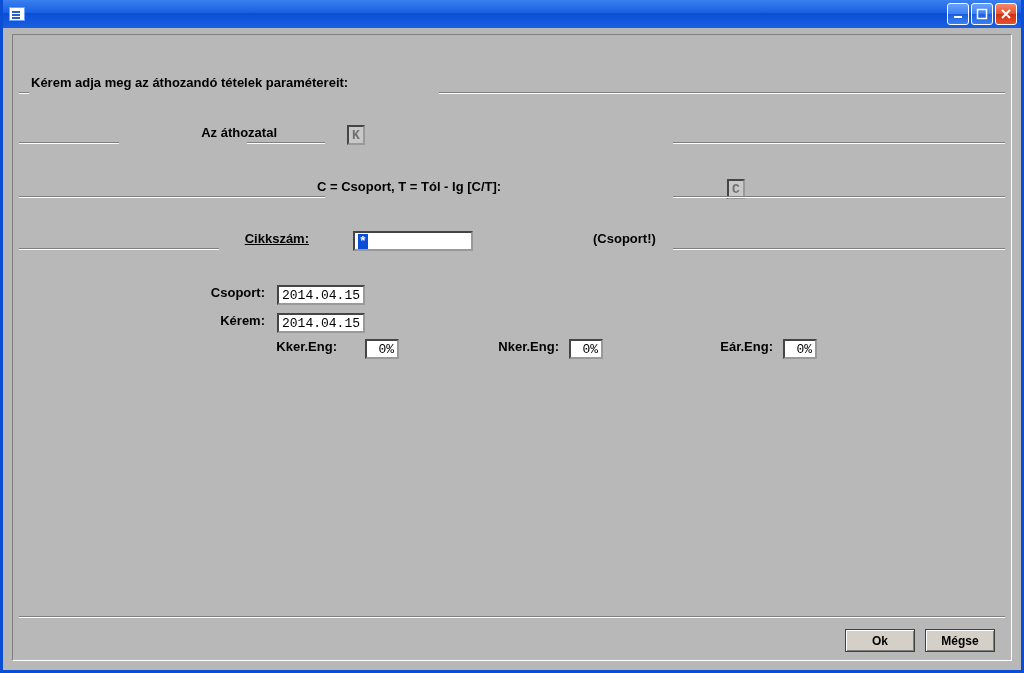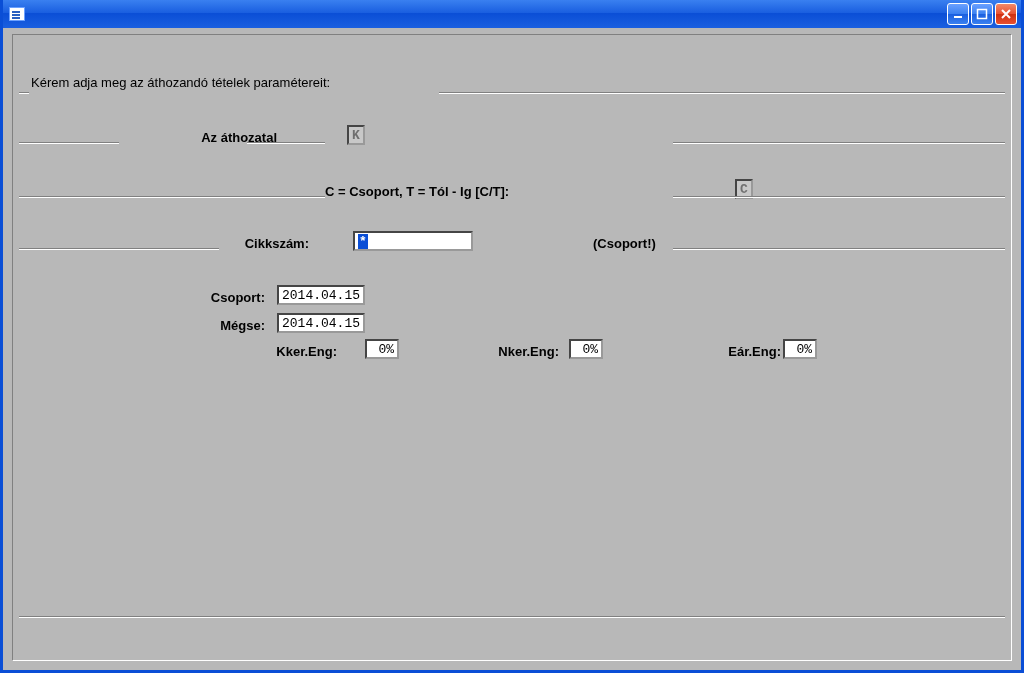--- a/index.html
+++ b/index.html
@@ -73,27 +73,27 @@
     background: #b8b8b8;
     border: 1px solid #808080;
     border-top-color: #808080;
     border-left-color: #808080;
     border-right-color: #fff;
     border-bottom-color: #fff;
     position: relative;
     padding: 40px 20px 10px 20px;
   }
   .heading {
-    font-weight: normal;
+    font-weight: bold;
     position: absolute;
     top: 40px; left: 18px;
   }
   .row {
     display: flex;
-    align-items: flex-end;
+    align-items: flex-start;
     font-weight: bold;
   }
   .row-label { white-space: nowrap; }
   .input-sunken {
     background: #fff;
     border: 2px inset #999;
     font-family: "Courier New", monospace;
     font-size: 13px;
     padding: 1px 3px;
     height: 20px;
@@ -194,58 +194,62 @@
         <span class="lbl-col1">Az áthozatal</span>
         <span style="display:inline-block; width:30px;"></span>
         <span class="input-disabled">K</span>
       </div>
       <div class="seg-under" style="top:107px; left:6px; width:100px;"></div>
       <div class="seg-under" style="top:107px; left:234px; width:78px;"></div>
       <div class="seg-under" style="top:107px; left:660px; right:6px;"></div>
 
       <div class="row r2">
         <span class="lbl-col1"></span>
-        <span class="row-label" style="width:380px; display:inline-block;margin-left:8px;">C = Csoport,    T = Tól - Ig [C/T]:</span>
+        <span class="row-label" style="width:380px; display:inline-block;">C = Csoport,    T = Tól - Ig [C/T]:</span>
         <span style="display:inline-block; width:30px;"></span>
         <span class="input-disabled">C</span>
       </div>
       <div class="seg-under" style="top:161px; left:6px; width:306px;"></div>
       <div class="seg-under" style="top:161px; left:660px; right:6px;"></div>
 
       <div class="row r3">
         <span style="display:inline-block; width:188px;"></span>
-        <span class="row-label" style="width:110px; display:inline-block; text-align:right; padding-right:26px;">Cikkszám:</span>
+        <span class="row-label" style="width:110px; display:inline-block; text-align:right; padding-right:26px;text-decoration:underline;">Cikkszám:</span>
         <span style="display:inline-block; width:18px;"></span>
         <span class="input-sunken" style="width: 120px; display: inline-block; background: rgb(255, 255, 255);"><span class="input-highlight" style="padding: 0px 1px;">*</span></span>
 
         <span style="display:inline-block; width:120px;"></span>
         <span class="row-label">(Csoport!)</span>
       </div>
       <div class="seg-under" style="top:213px; left:6px; width:200px;"></div>
       <div class="seg-under" style="top:213px; left:660px; right:6px;"></div>
 
       <div class="row r4">
         <span class="lbl-col1b">Csoport:</span>
         <input class="input-sunken" style="width: 88px;" value="2014.04.15">
       </div>
 
       <div class="row r5">
-        <span class="lbl-col1b">Mégse:</span>
+        <span class="lbl-col1b">Kérem:</span>
         <input class="input-sunken" style="width: 88px;" value="2014.04.15">
       </div>
 
       <div class="row r6">
         <span style="display:inline-block; width:238px;"></span>
         <span class="row-label" style="width:90px; text-align:right; display:inline-block; padding-right:28px;">Kker.Eng:</span>
         <input class="input-sunken" style="width: 34px; text-align: right;" value="0%">
         <span style="display:inline-block; width:80px;"></span>
         <span class="row-label" style="width:90px; text-align:right; display:inline-block; padding-right:10px;">Nker.Eng:</span>
         <input class="input-sunken" style="width: 34px; text-align: right;" value="0%">
         <span style="display:inline-block; width:100px;"></span>
-        <span class="row-label" style="width:80px; text-align:right; display:inline-block; padding-right:2px;">Eár.Eng:</span>
+        <span class="row-label" style="width:80px; text-align:right; display:inline-block; padding-right:10px;">Eár.Eng:</span>
         <input class="input-sunken" style="width: 34px; text-align: right;" value="0%">
       </div>
 
       <div class="divider-bottom"></div>
 
+      <div class="button-bar">
+        <button class="btn">Ok</button>
+        <button class="btn">Mégse</button>
+      </div>
     </div>
   </div>
 </div>
 
 </body></html>

